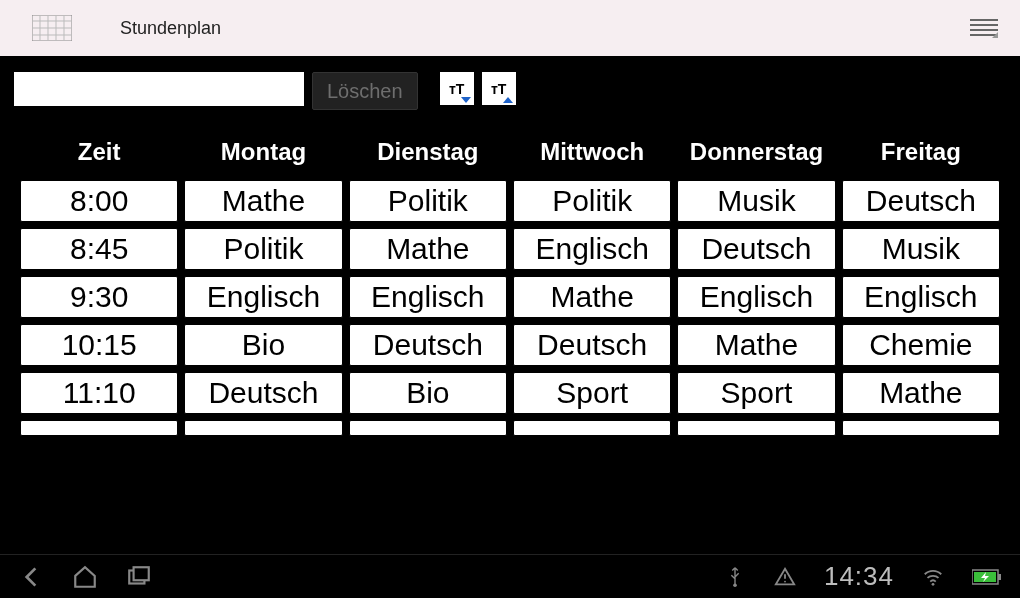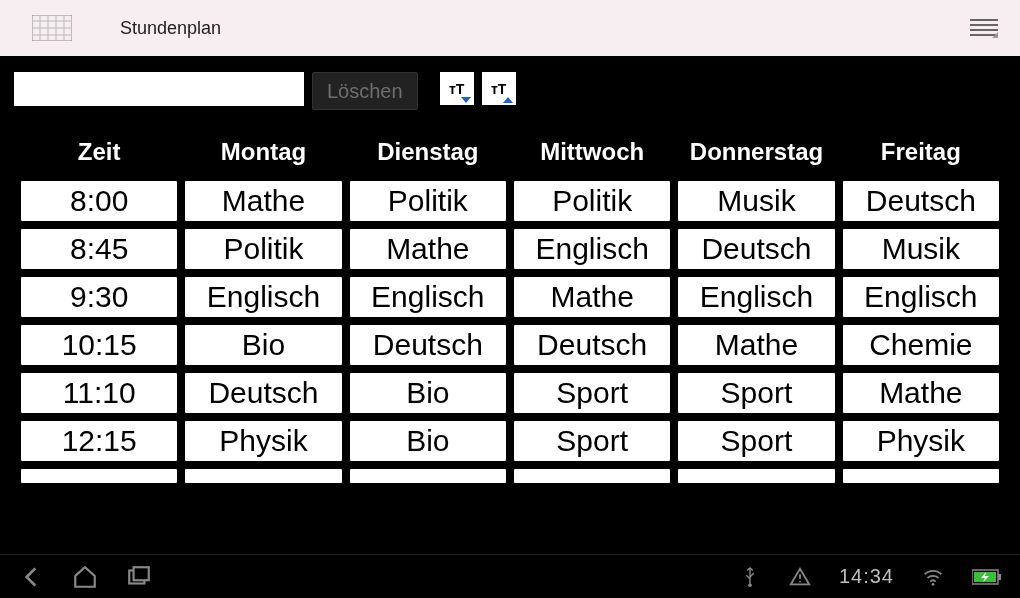--- a/index.html
+++ b/index.html
@@ -120,21 +120,21 @@
     border-top: 1px solid #222;
     display: flex;
     align-items: center;
     padding: 0 18px;
     gap: 28px;
     color: #888;
   }
   .navbar .nav-btn { width: 26px; height: 26px; cursor: pointer; display:flex; align-items:center; justify-content:center; }
   .navbar .nav-btn svg { width: 100%; height: 100%; }
   .navbar .spacer { flex: 1; }
-  .navbar .clock { font-size: 20px; color: #bdbdbd; letter-spacing: 1px; }
+  .navbar .clock { font-size: 26px; color: #bdbdbd; letter-spacing: 1px; }
   .navbar .status-icon { width: 22px; height: 22px; display:flex; align-items:center; justify-content:center; }
   .navbar .status-icon svg { width:100%; height:100%; }
   .navbar .battery { width: 30px; height: 16px; }
 </style>
 </head>
 <body>
 
 <div class="titlebar">
   <span class="grid-icon">
     <svg viewBox="0 0 40 26">
@@ -221,28 +221,20 @@
           <td>Chemie</td>
         </tr>
         <tr>
           <td>11:10</td>
           <td>Deutsch</td>
           <td>Bio</td>
           <td>Sport</td>
           <td>Sport</td>
           <td>Mathe</td>
         </tr>
-        <tr>
-          <td>12:15</td>
-          <td>Physik</td>
-          <td>Bio</td>
-          <td>Sport</td>
-          <td>Sport</td>
-          <td>Physik</td>
-        </tr>
         <tr class="empty">
           <td></td>
           <td></td>
           <td></td>
           <td></td>
           <td></td>
           <td></td>
         </tr>
       </tbody>
   </table>

